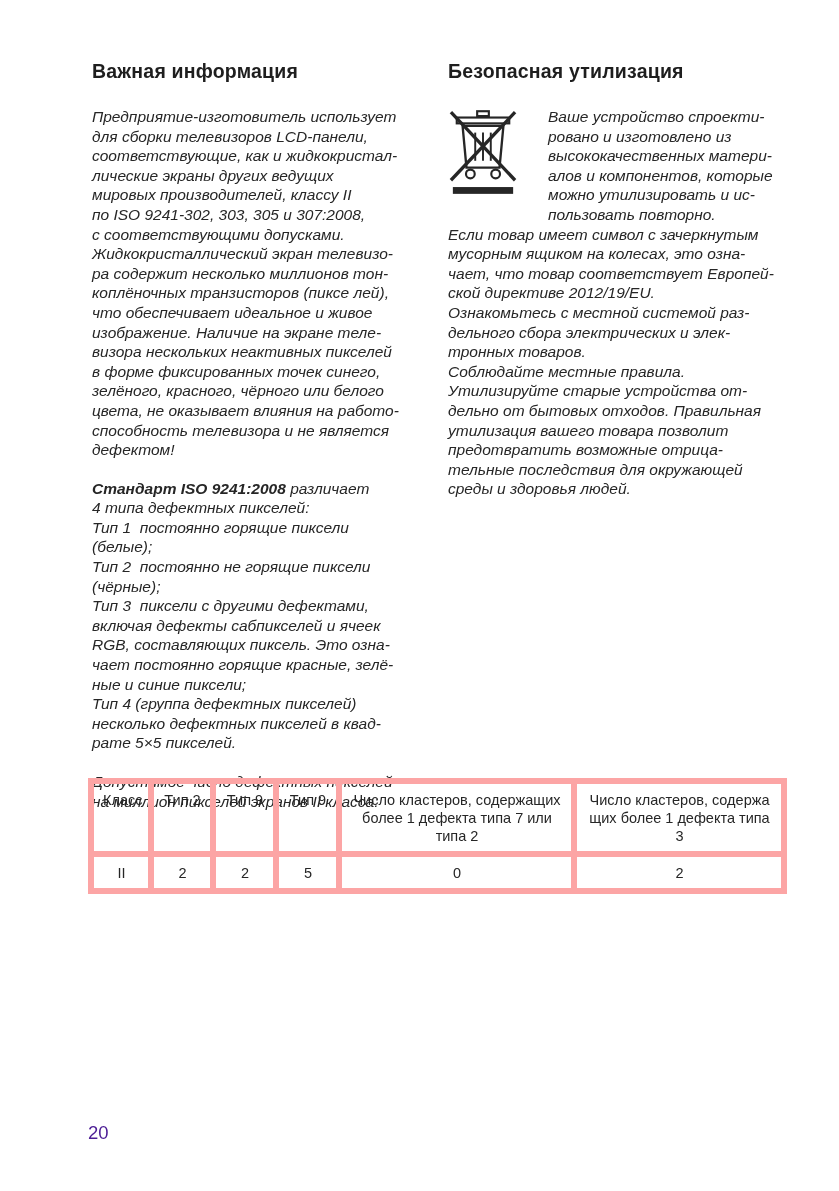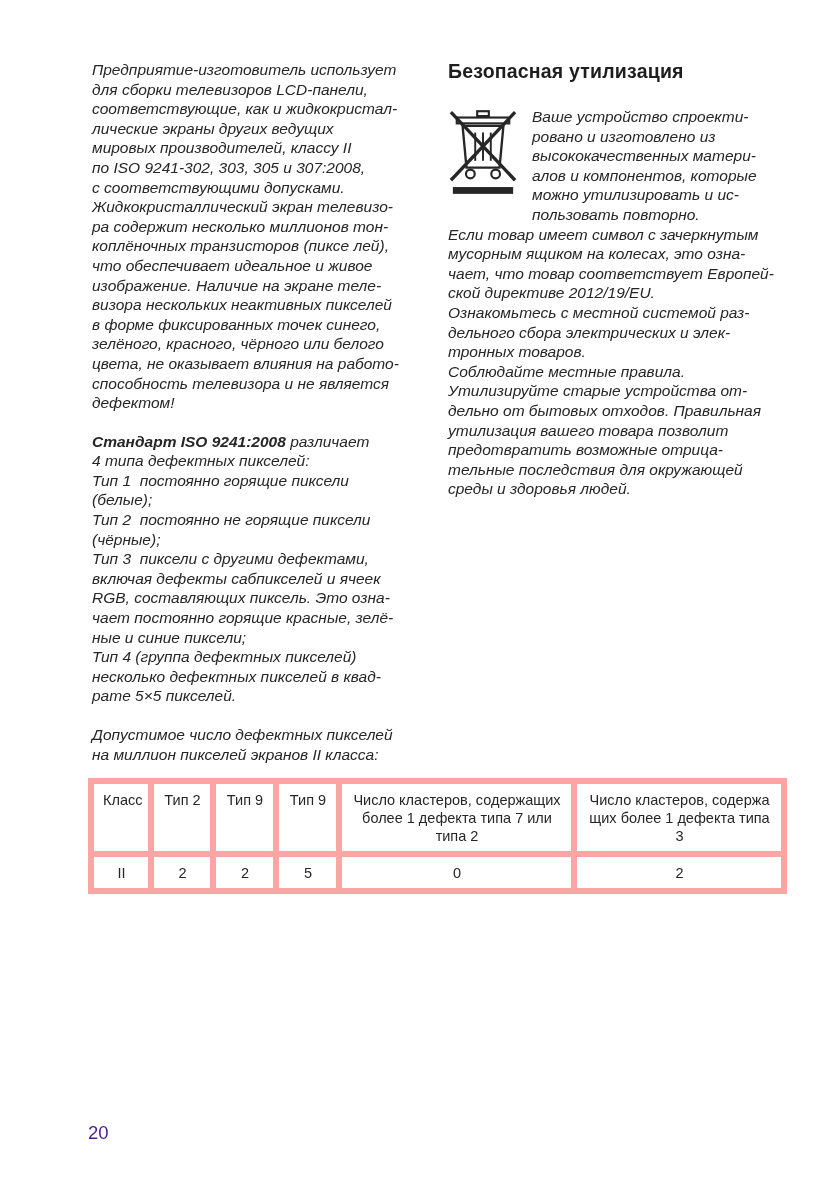--- a/index.html
+++ b/index.html
@@ -18,21 +18,21 @@
     font-size:19.5px;font-weight:bold;color:#1e1e1e;
     margin:0 0 24px 0;letter-spacing:.2px;
   }
   .para{
     font-size:15.5px;line-height:19.6px;
     white-space:pre-wrap;
     margin:0 0 19px 0;
     font-style:italic;
   }
   .para:last-child{margin-bottom:0;}
-  .icon-row{display:flex;gap:14px;margin:0;}
+  .icon-row{display:flex;gap:30px;margin:0;}
   .weee{flex:0 0 70px;display:block;padding-top:2px;}
   .icon-text{margin:0;}
   .defect-table{
     position:absolute;left:88px;top:778px;width:693px;
     border-collapse:collapse;table-layout:fixed;
     font-size:14.5px;line-height:18px;color:#262626;
   }
   .defect-table th,.defect-table td{
     border:6px solid #fca5a5;
     font-weight:normal;text-align:center;vertical-align:top;
@@ -47,20 +47,21 @@
     position:absolute;left:88px;top:1122px;
     font-size:18.5px;color:#4c1d95;
   }
 </style>
 </head>
 <body>
 
 <div class="page">
 
   <div class="col left">
+    <h2>Важная информация</h2>
     <p class="para">Предприятие-изготовитель использует
 для сборки телевизоров LCD-панели,
 соответствующие, как и жидкокристал-
 лические экраны других ведущих
 мировых производителей, классу II
 по ISO 9241-302, 303, 305 и 307:2008,
 с соответствующими допусками.
 Жидкокристаллический экран телевизо-
 ра содержит несколько миллионов тон-
 коплёночных транзисторов (пиксе лей),

